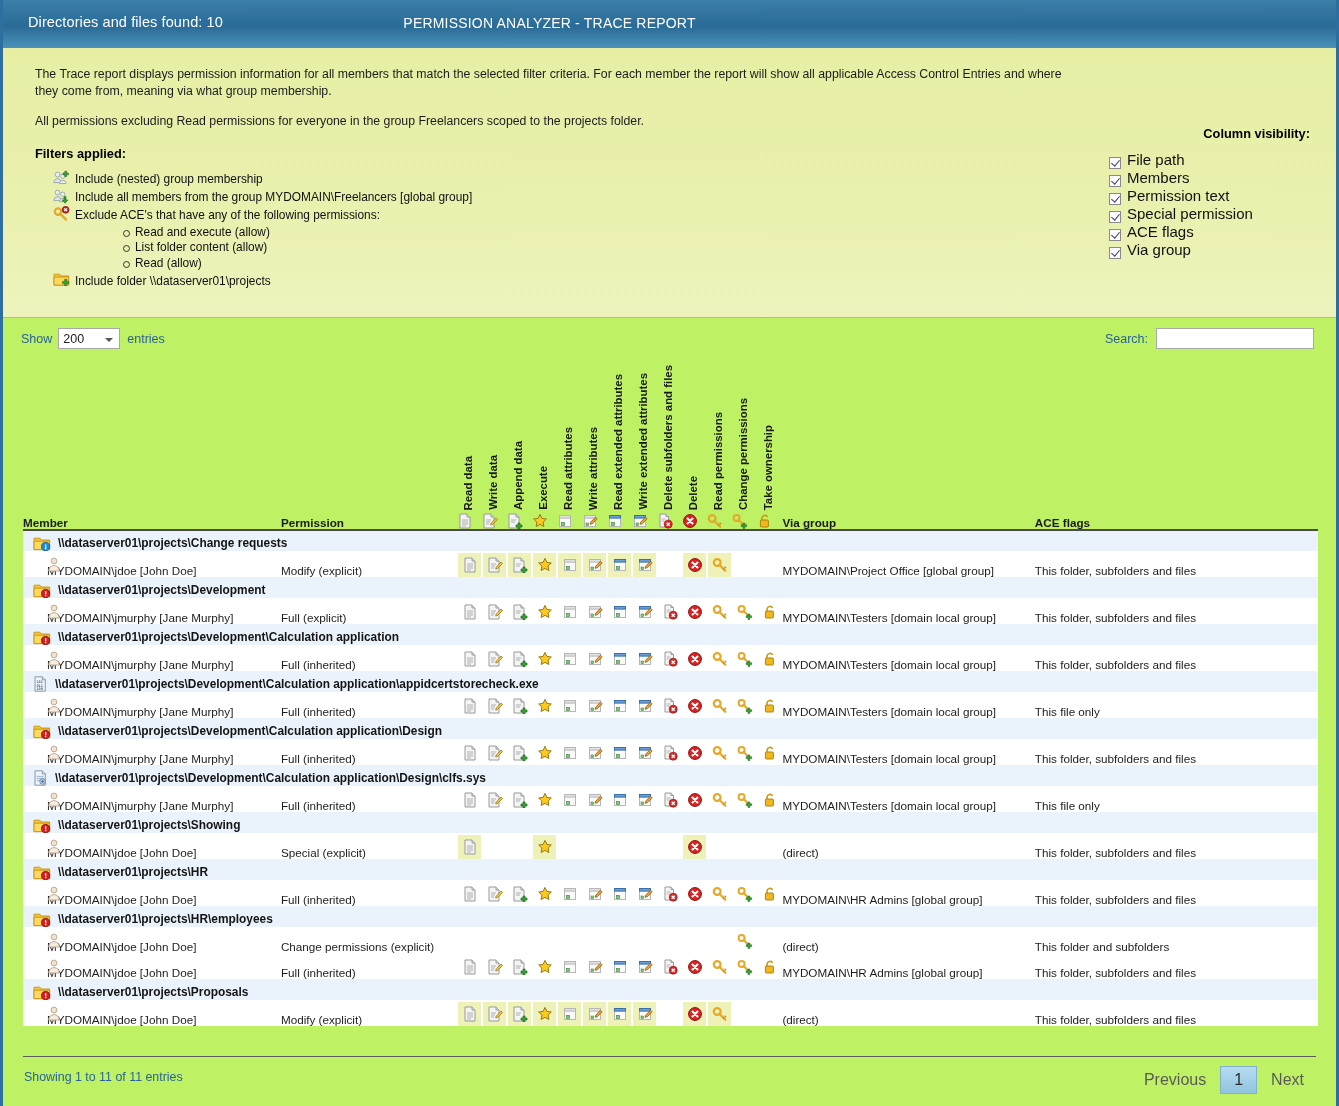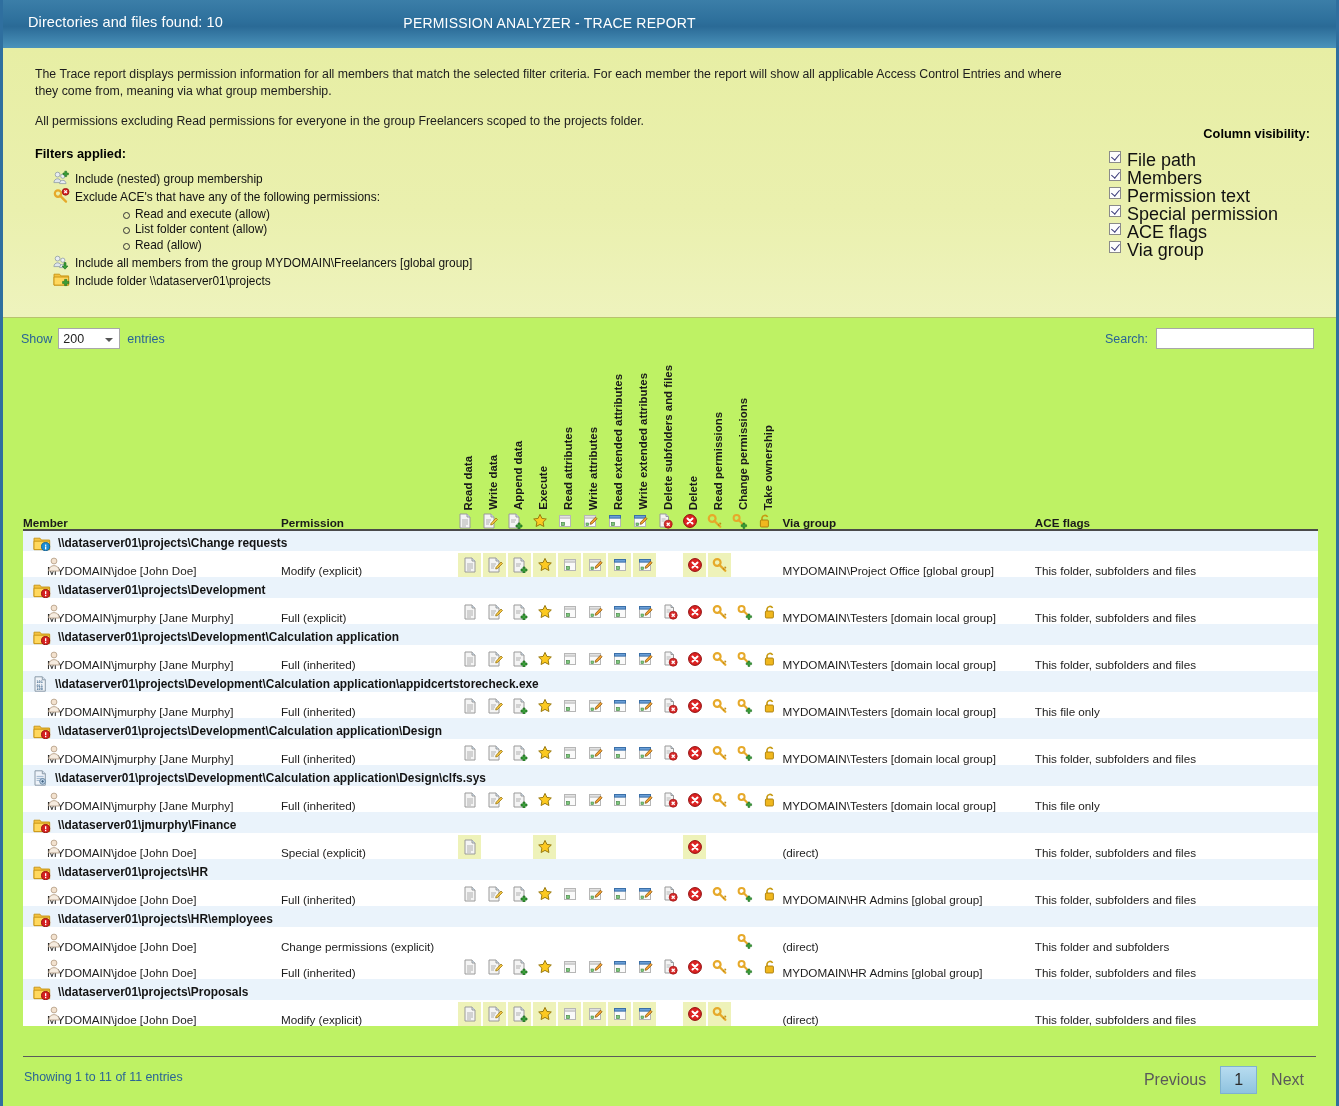--- a/index.html
+++ b/index.html
@@ -99,24 +99,24 @@
 
   #colvis {
     position: absolute;
     right: 26px;
     top: 78px;
     width: 210px;
   }
   #colvis .panel-head { margin-top: 0; text-align: right; }
   .cv-list { list-style: none; margin: 0; padding: 0 0 0 9px; }
   .cv-list li {
-    font-size: 18px;
+    font-size: 15px;
     line-height: 18px;
     display: flex;
-    align-items: flex-start;
+    align-items: flex-end;
     color: #111;
   }
   .cbx {
     width: 12px; height: 12px;
     border: 1px solid #8a8a8a;
     background: #fdfdfd;
     display: inline-block;
     margin-right: 6px;
     position: relative;
     flex: 0 0 auto;
@@ -328,39 +328,39 @@
               <svg class="ic" width="17" height="16" viewBox="0 0 17 16">
                 <circle cx="4.6" cy="4.6" r="2.4" fill="#e8edf2" stroke="#8e9aa6" stroke-width=".8"></circle>
                 <path d="M.9 12.6c0-2.3 1.7-3.8 3.7-3.8s3.7 1.5 3.7 3.8z" fill="#dfe6ee" stroke="#8e9aa6" stroke-width=".8"></path>
                 <circle cx="9.8" cy="6.2" r="2.1" fill="#eef2f6" stroke="#8e9aa6" stroke-width=".8"></circle>
                 <path d="M6.6 13.6c0-2 1.5-3.3 3.2-3.3s3.2 1.3 3.2 3.3z" fill="#e6ecf2" stroke="#8e9aa6" stroke-width=".8"></path>
                 <path d="M11.8 1.2h1.8V3h1.8v1.8h-1.8v1.8h-1.8V4.8H10V3h1.8z" fill="#3aa03a" stroke="#1d6b1d" stroke-width=".6"></path>
               </svg>
             </span><span>Include (nested) group membership</span></li>
           <li><span class="ficon">
               <svg class="ic" width="17" height="16" viewBox="0 0 17 16">
+                <circle cx="4.6" cy="4.6" r="2.4" fill="#e8edf2" stroke="#8e9aa6" stroke-width=".8"></circle>
+                <path d="M.9 12.6c0-2.3 1.7-3.8 3.7-3.8s3.7 1.5 3.7 3.8z" fill="#dfe6ee" stroke="#8e9aa6" stroke-width=".8"></path>
+                <circle cx="9.8" cy="6.2" r="2.1" fill="#eef2f6" stroke="#8e9aa6" stroke-width=".8"></circle>
+                <path d="M6.6 13.6c0-2 1.5-3.3 3.2-3.3s3.2 1.3 3.2 3.3z" fill="#e6ecf2" stroke="#8e9aa6" stroke-width=".8"></path>
+                <path d="M13 8.6v3.4h2l-3 3.2-3-3.2h2V8.6z" fill="#3aa03a" stroke="#1d6b1d" stroke-width=".6"></path>
+              </svg>
+            </span><span>Include all members from the group MYDOMAIN\Freelancers [global group]</span></li>
+          <li><span class="ficon">
+              <svg class="ic" width="17" height="16" viewBox="0 0 17 16">
                 <circle cx="5" cy="5.6" r="3.2" fill="none" stroke="#e6a92a" stroke-width="2.2"></circle>
                 <path d="M7 7.6l6 6" stroke="#e6a92a" stroke-width="2.3" stroke-linecap="round"></path>
                 <circle cx="12.6" cy="3.8" r="3.4" fill="#d62020" stroke="#8e0d0d" stroke-width=".8"></circle>
                 <path d="M11.2 2.4l2.8 2.8M14 2.4l-2.8 2.8" stroke="#fff" stroke-width="1.2"></path>
               </svg>
             </span><span>Exclude ACE's that have any of the following permissions:</span><ul class="sub-list">
               <li>Read and execute (allow)</li>
               <li>List folder content (allow)</li>
               <li>Read (allow)</li>
             </ul></li>
-          <li><span class="ficon">
-              <svg class="ic" width="17" height="16" viewBox="0 0 17 16">
-                <circle cx="4.6" cy="4.6" r="2.4" fill="#e8edf2" stroke="#8e9aa6" stroke-width=".8"></circle>
-                <path d="M.9 12.6c0-2.3 1.7-3.8 3.7-3.8s3.7 1.5 3.7 3.8z" fill="#dfe6ee" stroke="#8e9aa6" stroke-width=".8"></path>
-                <circle cx="9.8" cy="6.2" r="2.1" fill="#eef2f6" stroke="#8e9aa6" stroke-width=".8"></circle>
-                <path d="M6.6 13.6c0-2 1.5-3.3 3.2-3.3s3.2 1.3 3.2 3.3z" fill="#e6ecf2" stroke="#8e9aa6" stroke-width=".8"></path>
-                <path d="M13 8.6v3.4h2l-3 3.2-3-3.2h2V8.6z" fill="#3aa03a" stroke="#1d6b1d" stroke-width=".6"></path>
-              </svg>
-            </span><span>Include all members from the group MYDOMAIN\Freelancers [global group]</span></li>
           <li><span class="ficon">
               <svg class="ic" width="17" height="15" viewBox="0 0 17 15">
                 <path d="M1 2.2h5.6l1.3 1.7h7.7v9.2H1z" fill="#f5c341" stroke="#c79312" stroke-width=".9"></path>
                 <path d="M1 5h14.6v8.1H1z" fill="#ffd85e" stroke="#c79312" stroke-width=".9"></path>
                 <path d="M9.6 9.4h2v-2h2.2v2h2v2.2h-2v2h-2.2v-2h-2z" fill="#3aa03a" stroke="#1d6b1d" stroke-width=".6"></path>
               </svg>
             </span><span>Include folder \\dataserver01\projects</span></li>
         </ul>
     </div>
 
@@ -1297,21 +1297,21 @@
             <td class="via">MYDOMAIN\Testers [domain local group]</td>
             <td class="ace">This file only</td>
           </tr>
           <tr class="group-row">
             <td class="grp" colspan="17"><span class="gicon"><svg class="ic" width="18" height="15" viewBox="0 0 18 15">
                   <path d="M1 2.2h6l1.4 1.8h8.2v9.6H1z" fill="#f5c341" stroke="#c79312" stroke-width=".9"></path>
                   <path d="M1 5.2h15.6v8.4H1z" fill="#ffd85e" stroke="#c79312" stroke-width=".9"></path>
                   <circle cx="12.6" cy="10.6" r="4.1" fill="#d62020" stroke="#8e0d0d" stroke-width=".9"></circle>
                   <rect x="12" y="8.2" width="1.3" height="3" fill="#fff"></rect>
                   <rect x="12" y="11.9" width="1.3" height="1.3" fill="#fff"></rect>
-                </svg></span><span>\\dataserver01\jmurphy\Finance</span></td>
+                </svg></span><span>\\dataserver01\projects\Showing</span></td>
           </tr>
           <tr class="data-row">
             <td class="member"><span class="uicon">
                 <svg class="ic" width="14" height="16" viewBox="0 0 14 16">
                   <circle cx="7" cy="5" r="2.9" fill="#f3e2cf" stroke="#b9a48c" stroke-width=".9"></circle>
                   <path d="M1.7 15c0-3.2 2.4-5.4 5.3-5.4S12.3 11.8 12.3 15z" fill="#f6ece0" stroke="#b9a48c" stroke-width=".9"></path>
                 </svg>
               </span><span class="mname">MYDOMAIN\jdoe [John Doe]</span></td>
             <td class="perm">Special (explicit)</td>
             <td class="pcell hl"><span class="pwrap">

